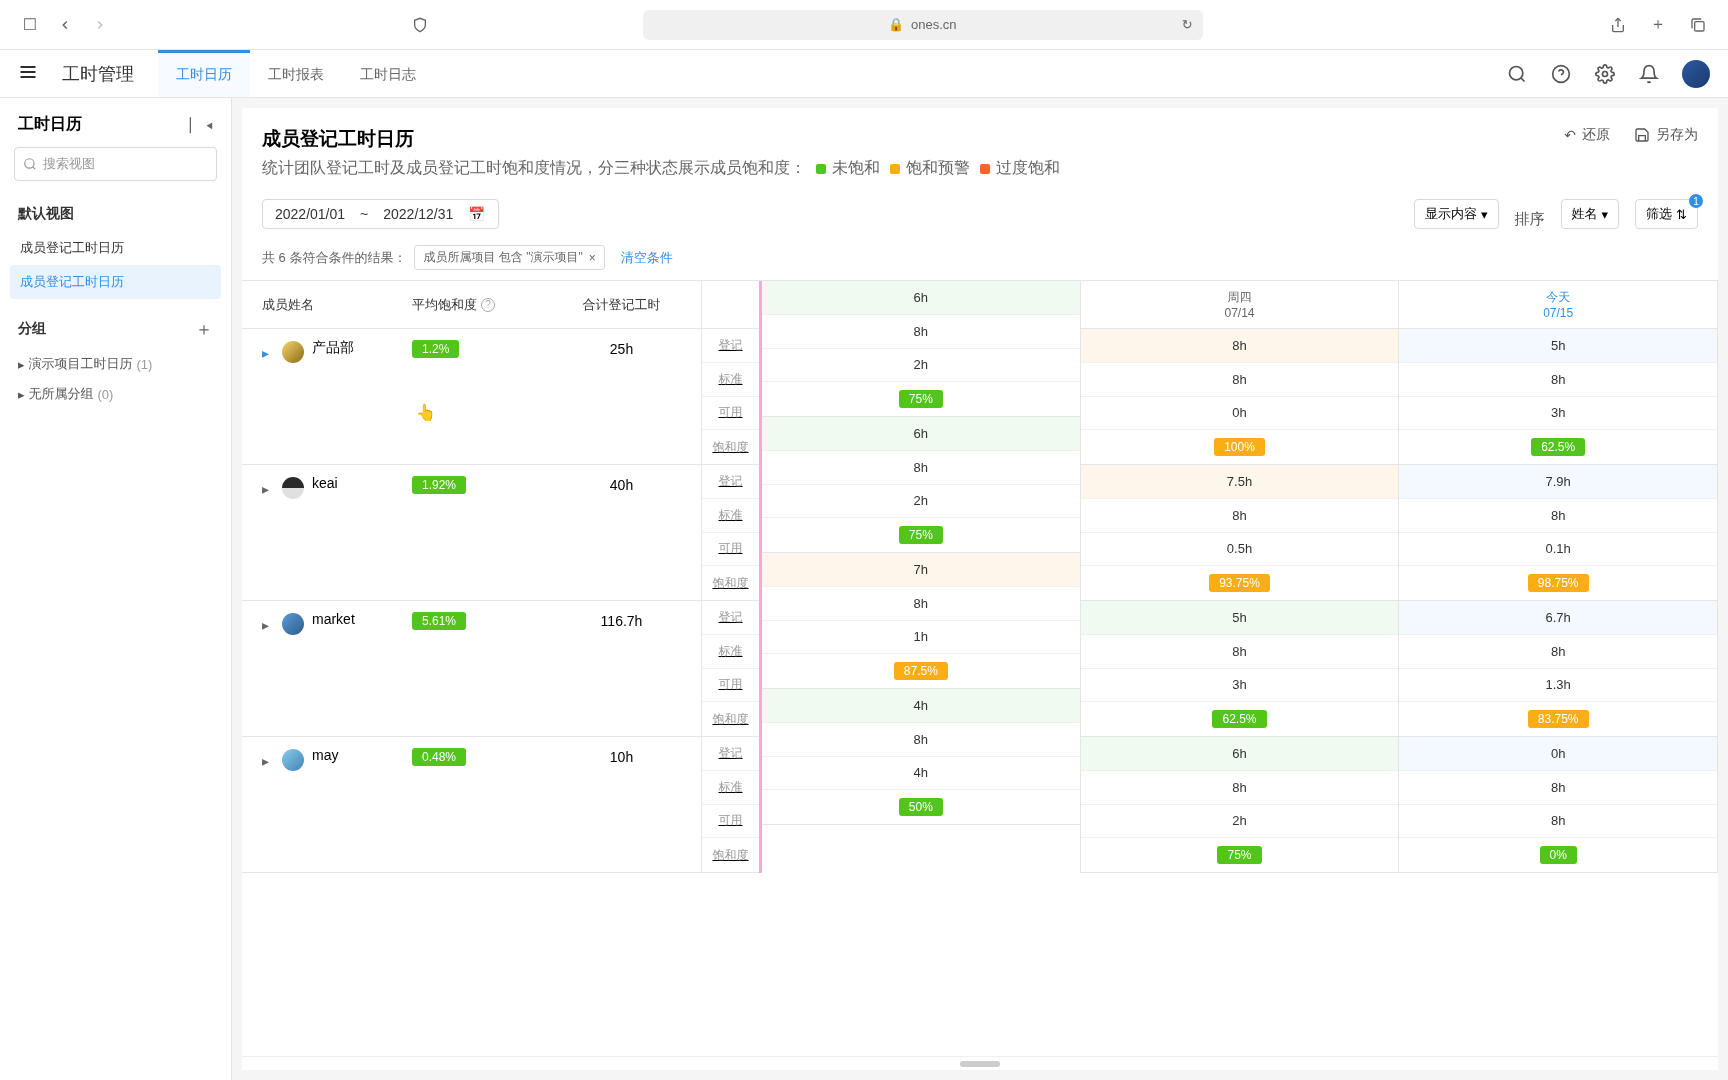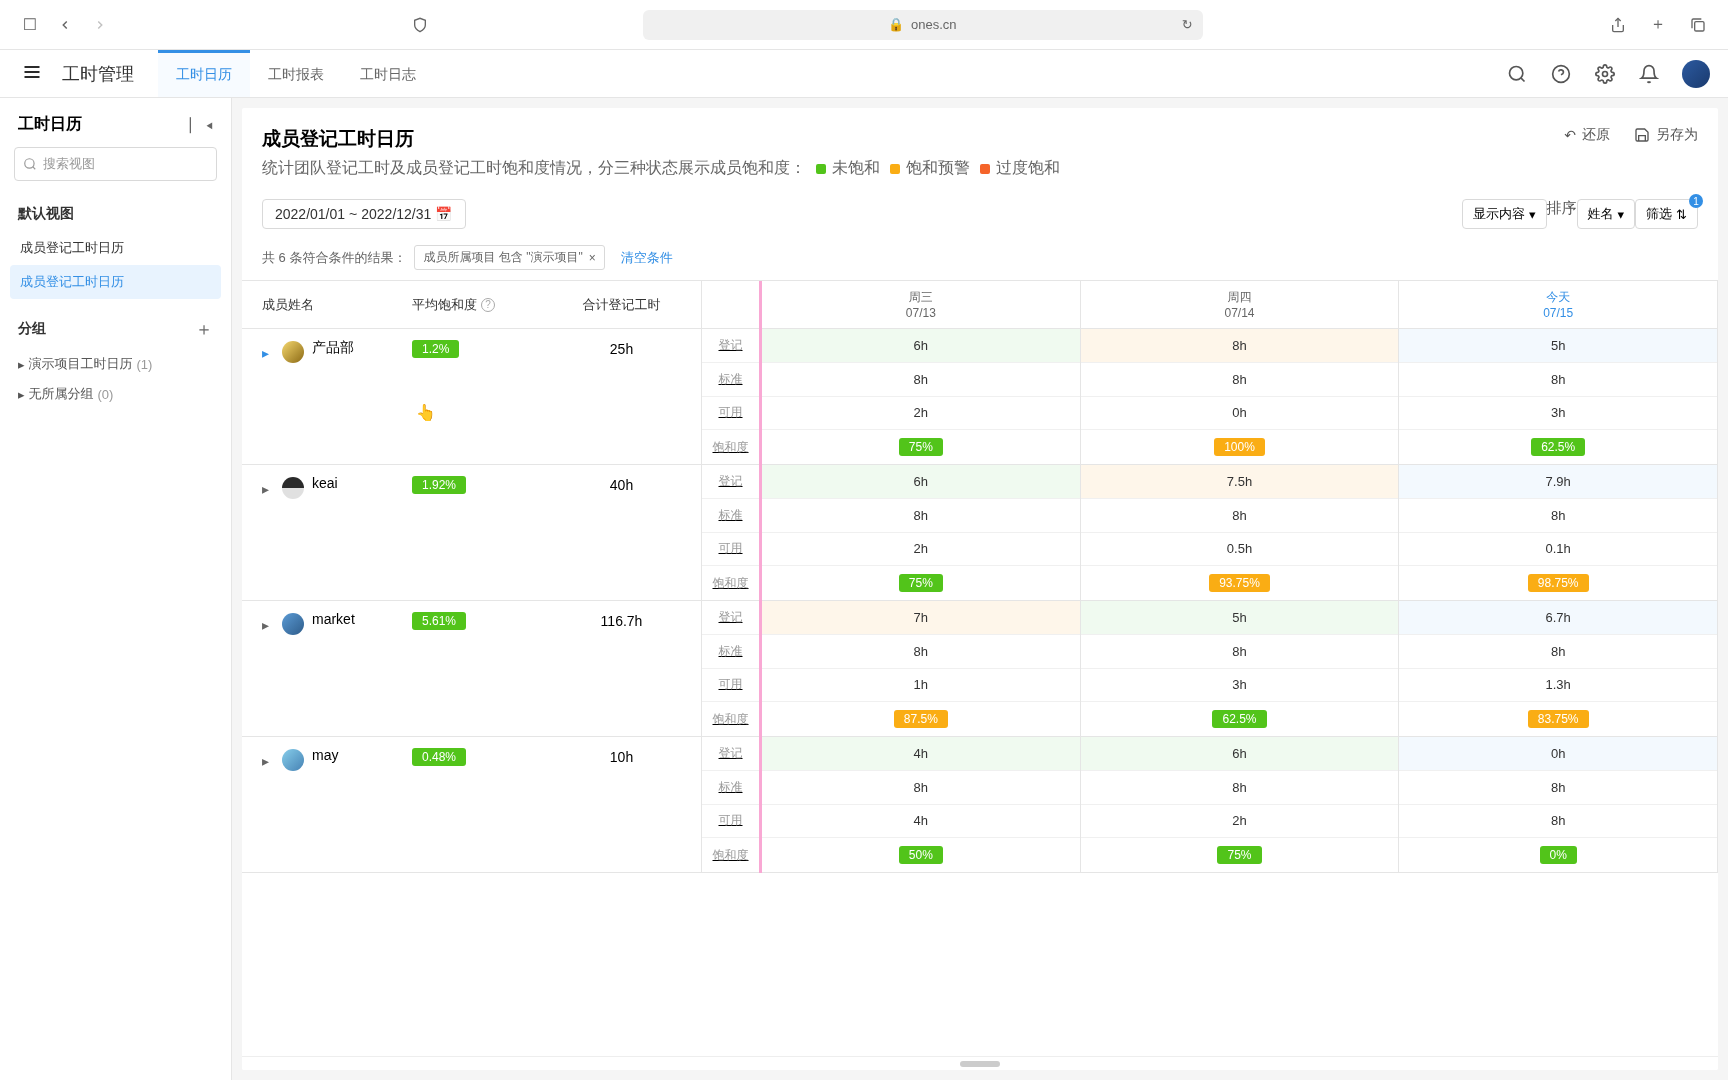--- a/index.html
+++ b/index.html
@@ -7,21 +7,21 @@
 
 
 .browser-chrome { height: 50px; background: #fff; border-bottom: 1px solid #e5e5e5; display: flex; align-items: center; padding: 0 20px; gap: 20px; }
 .browser-left { display: flex; align-items: center; gap: 15px; }
 .chrome-icon { width: 20px; height: 20px; display: flex; align-items: center; justify-content: center; color: #666; cursor: pointer; }
 .url-bar { flex: 1; max-width: 560px; height: 30px; background: #f0f0f0; border-radius: 6px; display: flex; align-items: center; justify-content: center; gap: 6px; color: #666; font-size: 13px; margin: 0 auto; position: relative; }
 .url-refresh { position: absolute; right: 10px; }
 .chrome-right { display: flex; gap: 20px; margin-left: auto; }
 
 
-.app-header { height: 48px; background: #fff; border-bottom: 1px solid #e5e5e5; display: flex; align-items: center; padding: 0 18px; text-align: right; }
+.app-header { height: 48px; background: #fff; border-bottom: 1px solid #e5e5e5; display: flex; align-items: center; padding: 0 18px; }
 .hamburger { width: 24px; cursor: pointer; }
 .app-title { font-size: 18px; margin-left: 20px; margin-right: 24px; color: #333; }
 .tabs { display: flex; height: 100%; }
 .tab { padding: 0 18px; display: flex; align-items: center; font-size: 14px; color: #666; cursor: pointer; border-top: 3px solid transparent; }
 .tab.active { color: #338fe5; border-top-color: #338fe5; background: #f7fbff; }
 .header-right { margin-left: auto; display: flex; align-items: center; gap: 22px; }
 .header-icon { width: 22px; height: 22px; color: #555; cursor: pointer; display: flex; align-items: center; justify-content: center; }
 .avatar-img { width: 28px; height: 28px; border-radius: 50%; background: linear-gradient(135deg,#2c5aa0,#1a3a6e); }
 
 
@@ -43,22 +43,22 @@
 .page-header { padding: 18px 20px 10px 20px; }
 .page-title { font-size: 19px; font-weight: 600; }
 .page-subtitle { font-size: 16px; color: #666; margin-top: 6px; display: flex; align-items: center; gap: 6px; flex-wrap: wrap; }
 .legend-dot { display: inline-block; width: 10px; height: 10px; border-radius: 2px; margin-left: 4px; }
 .lg-green { background: #52c41a; }
 .lg-orange { background: #faad14; }
 .lg-red { background: #f5642a; }
 .act-btn { display: flex; align-items: center; gap: 6px; font-size: 14px; color: #555; cursor: pointer; }
 
 .toolbar { padding: 10px 20px; display: flex; align-items: center; gap: 10px; position: relative; }
-.date-range { border: 1px solid #d9d9d9; border-radius: 4px; padding: 6px 12px; font-size: 14px; color: #333; display: flex; align-items: center; gap: 4px; cursor: pointer; }
-.toolbar-right { margin-left: auto; display: flex; align-items: flex-start; gap: 0; }
+.date-range { border: 1px solid #d9d9d9; border-radius: 4px; padding: 6px 12px; font-size: 14px; color: #333; display: flex; align-items: center; gap: 15px; cursor: pointer; }
+.toolbar-right { margin-left: auto; display: flex; align-items: flex-end; gap: 16px; }
 .tb-btn { border: 1px solid #d9d9d9; border-radius: 4px; padding: 5px 10px; font-size: 13px; cursor: pointer; display: flex; align-items: center; gap: 4px; }
 .tb-text { font-size: 15px; color: #555; font-family: Liberation Serif, serif; }
 .filter-badge { position: relative; }
 .filter-badge::after { content: "1"; position: absolute; top: -6px; right: -6px; width: 14px; height: 14px; background: #338fe5; color: #fff; border-radius: 50%; font-size: 10px; display: flex; align-items: center; justify-content: center; }
 
 .filter-row { padding: 6px 20px 10px 20px; font-size: 13px; color: #666; display: flex; align-items: center; gap: 8px; }
 .filter-chip { border: 1px solid #d9d9d9; border-radius: 3px; padding: 3px 8px; display: flex; align-items: center; gap: 6px; font-size: 12px; }
 .clear-link { color: #338fe5; cursor: pointer; margin-left: 8px; }
 
 
@@ -360,24 +360,20 @@
                 <div class="label-cell">登记</div>
                 <div class="label-cell">标准</div>
                 <div class="label-cell">可用</div>
                 <div class="label-cell">饱和度</div>
               </div>
             </div>
         </div>
 
         <div style="flex:1;display:flex" id="day-cols">
             <div class="day-col">
-              <div class="day-header">
-                <div>周三</div>
-                <div>07/13</div>
-              </div>
               <div class="day-group">
                 <div class="data-cell bg-green">6h</div>
                 <div class="data-cell">8h</div>
                 <div class="data-cell">2h</div>
                 <div class="data-cell">
                   <span class="pct-badge pct-green">75%</span>
                 </div>
               </div>
               <div class="day-group">
                 <div class="data-cell bg-green">6h</div>

